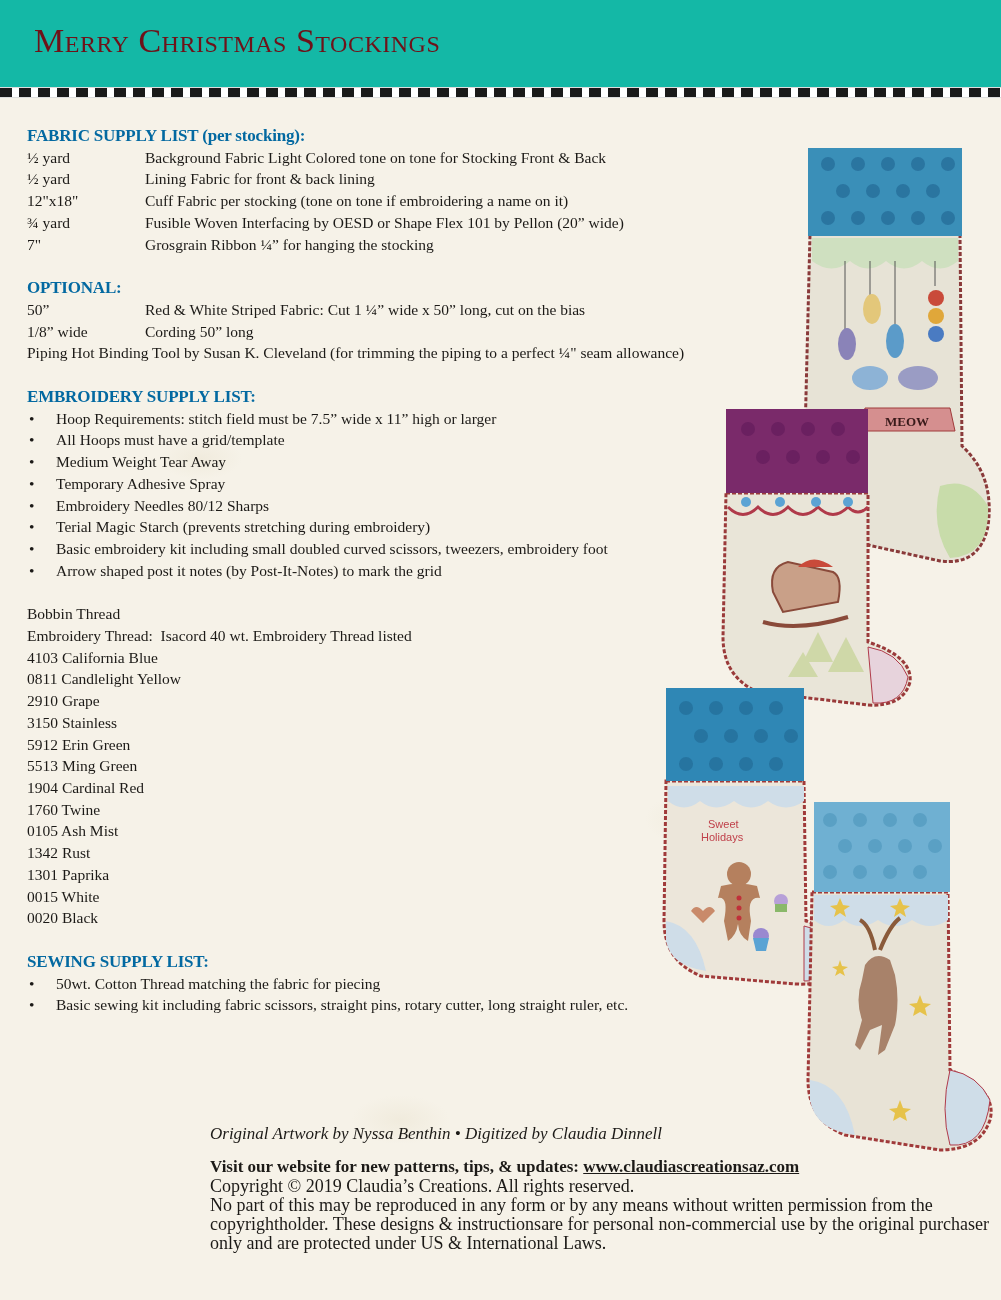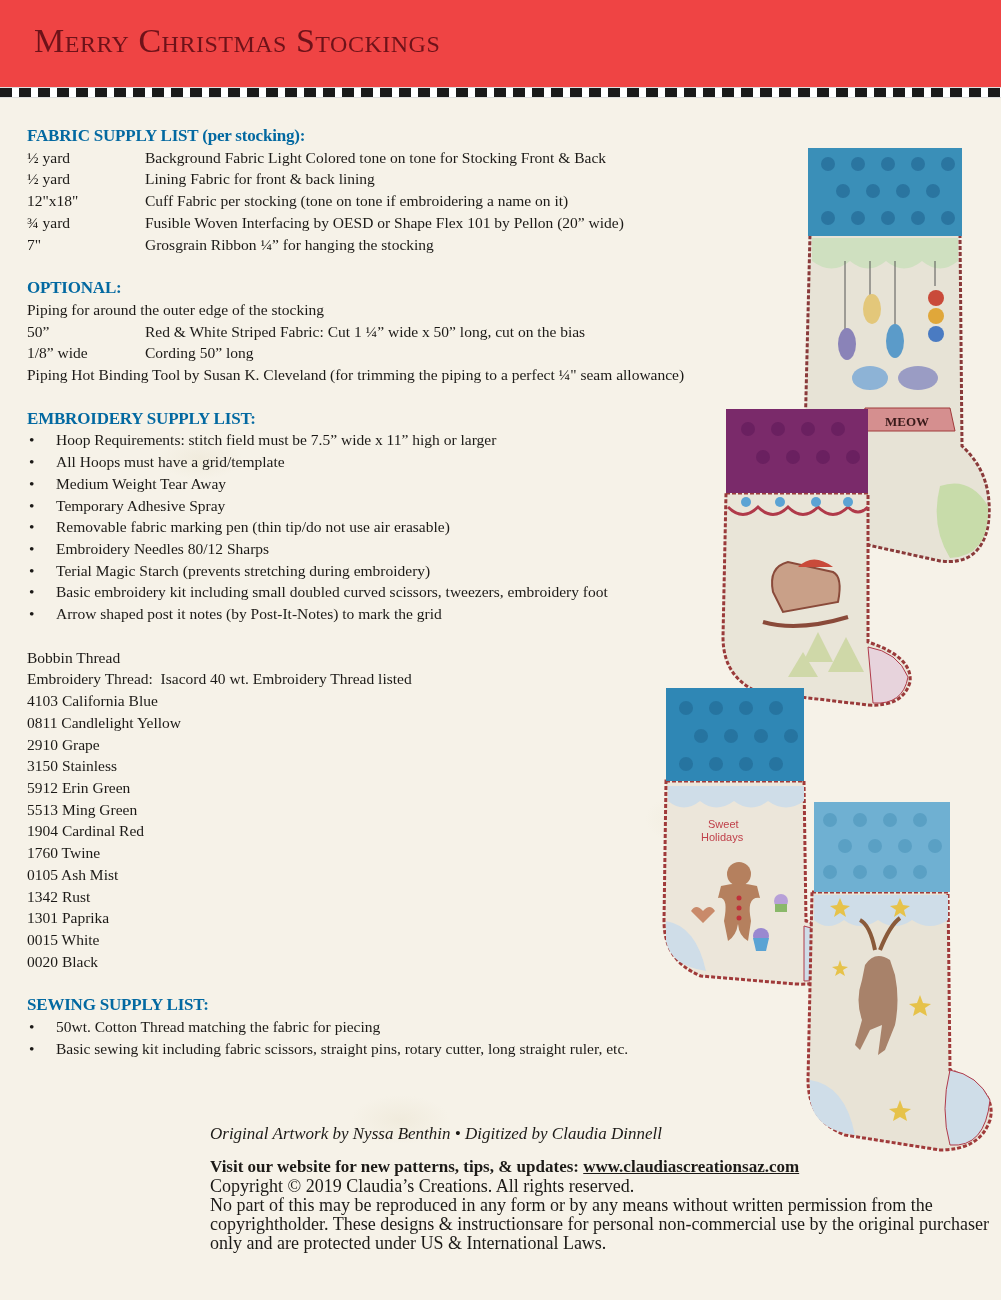--- a/index.html
+++ b/index.html
@@ -5,21 +5,21 @@
   * { box-sizing: border-box; margin: 0; padding: 0; }
   html, body { width: 1001px; height: 1300px; overflow: hidden; }
   body {
     font-family: "Liberation Serif", "DejaVu Serif", serif;
     color: #1c1a17;
     background: #f5f1e6;
     position: relative;
   }
   .header {
     position: absolute; left: 0; top: 0; width: 1001px; height: 87px;
-    background: #ef4444;
+    background: #14b8a6;
   }
   .title {
     position: absolute; left: 34px; top: 22px;
     font-family: "Liberation Serif", "DejaVu Serif", serif;
     font-size: 34px; color: #6e1219; letter-spacing: 0.5px;
     font-variant: small-caps; font-weight: normal;
   }
   .checker {
     position: absolute; left: 0; top: 87px; width: 1001px; height: 11px;
     background: repeating-linear-gradient(90deg, #1a1a1a 0px, #1a1a1a 12px, #ffffff 12px, #ffffff 19px);
@@ -237,40 +237,38 @@
         <span class="desc">Fusible Woven Interfacing by OESD or Shape Flex 101 by Pellon (20” wide)</span>
       </div>
     <div class="row">
         <span class="qty">7"</span>
         <span class="desc">Grosgrain Ribbon ¼” for hanging the stocking</span>
       </div>
   </section>
   <div class="gap"></div>
   <section>
     <div class="h2">OPTIONAL:</div>
-    <div>Piping for around the outer edge of the stocking</div>
     <div class="row">
         <span class="qty">50”</span>
         <span class="desc">Red &amp; White Striped Fabric: Cut 1 ¼” wide x 50” long, cut on the bias</span>
       </div>
     <div class="row">
         <span class="qty">1/8” wide</span>
         <span class="desc">Cording 50” long</span>
       </div>
     <div>Piping Hot Binding Tool by Susan K. Cleveland (for trimming the piping to a perfect ¼" seam allowance)</div>
   </section>
   <div class="gap"></div>
   <section>
     <div class="h2">EMBROIDERY SUPPLY LIST:</div>
     <ul class="bullets">
       <li>Hoop Requirements: stitch field must be 7.5” wide x 11” high or larger</li>
       <li>All Hoops must have a grid/template</li>
       <li>Medium Weight Tear Away</li>
       <li>Temporary Adhesive Spray</li>
-      <li>Removable fabric marking pen (thin tip/do not use air erasable)</li>
       <li>Embroidery Needles 80/12 Sharps</li>
       <li>Terial Magic Starch (prevents stretching during embroidery)</li>
       <li><span class="bold">Basic embroidery kit</span><span> including small doubled curved scissors, tweezers, embroidery foot</span></li>
       <li>Arrow shaped post it notes (by Post-It-Notes) to mark the grid</li>
     </ul>
   </section>
   <div class="gap"></div>
   <section>
     <div class="bold">Bobbin Thread</div>
     <div class="bold" style="white-space:pre;">Embroidery Thread:  Isacord 40 wt. Embroidery Thread listed</div>

